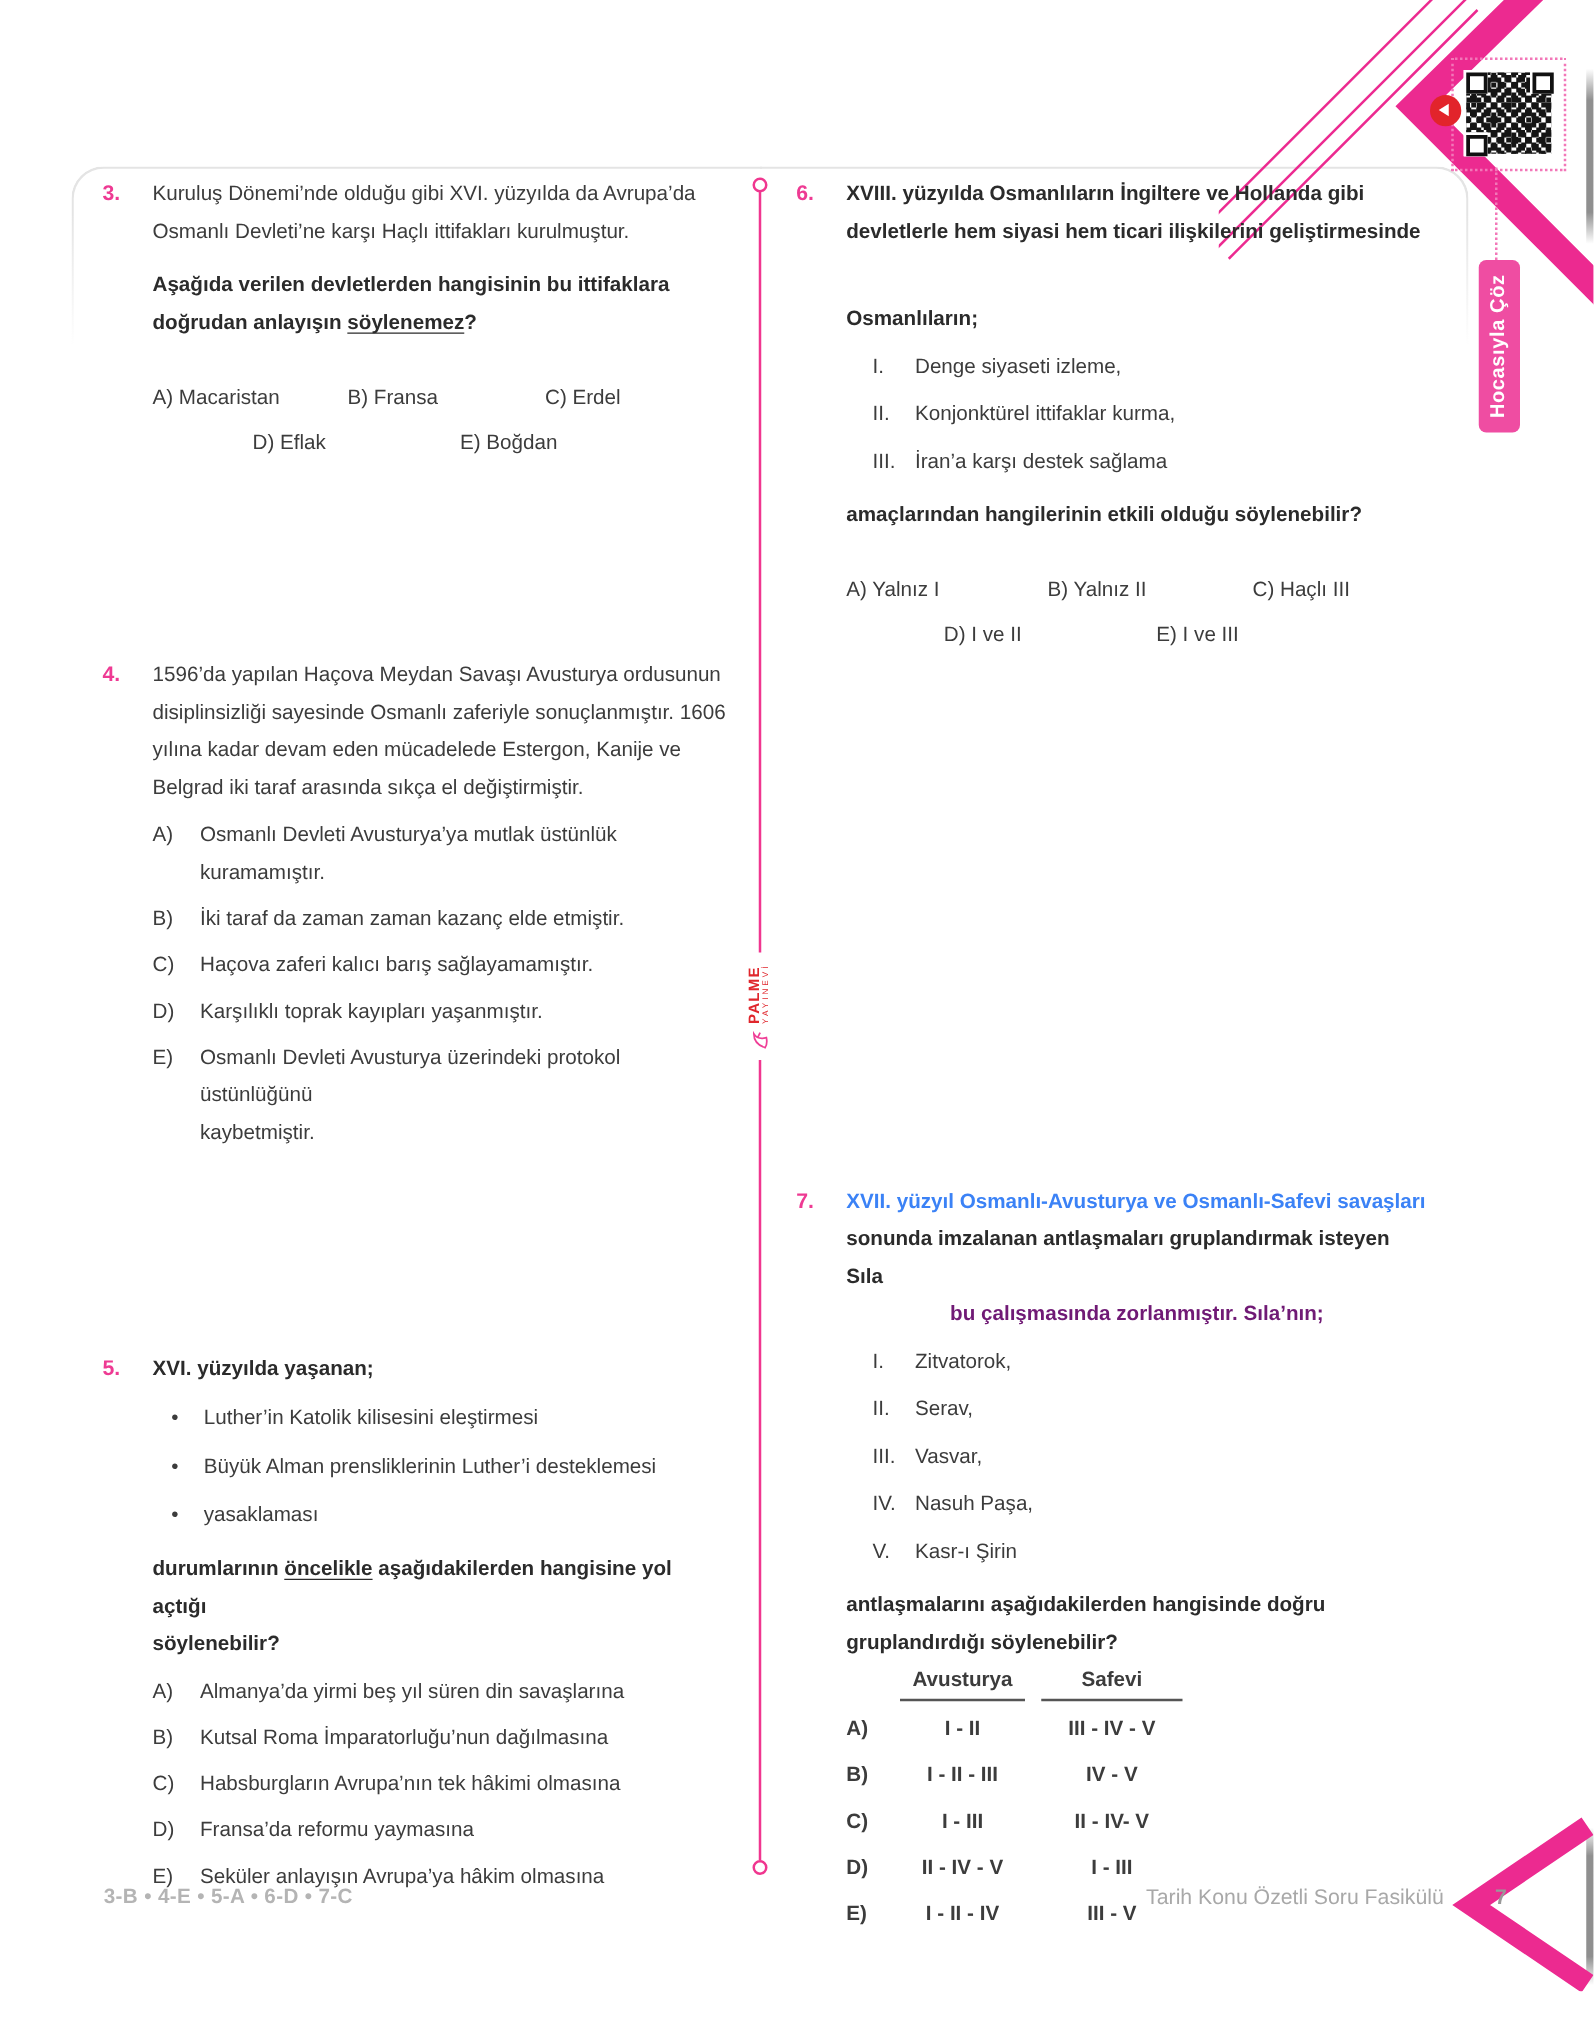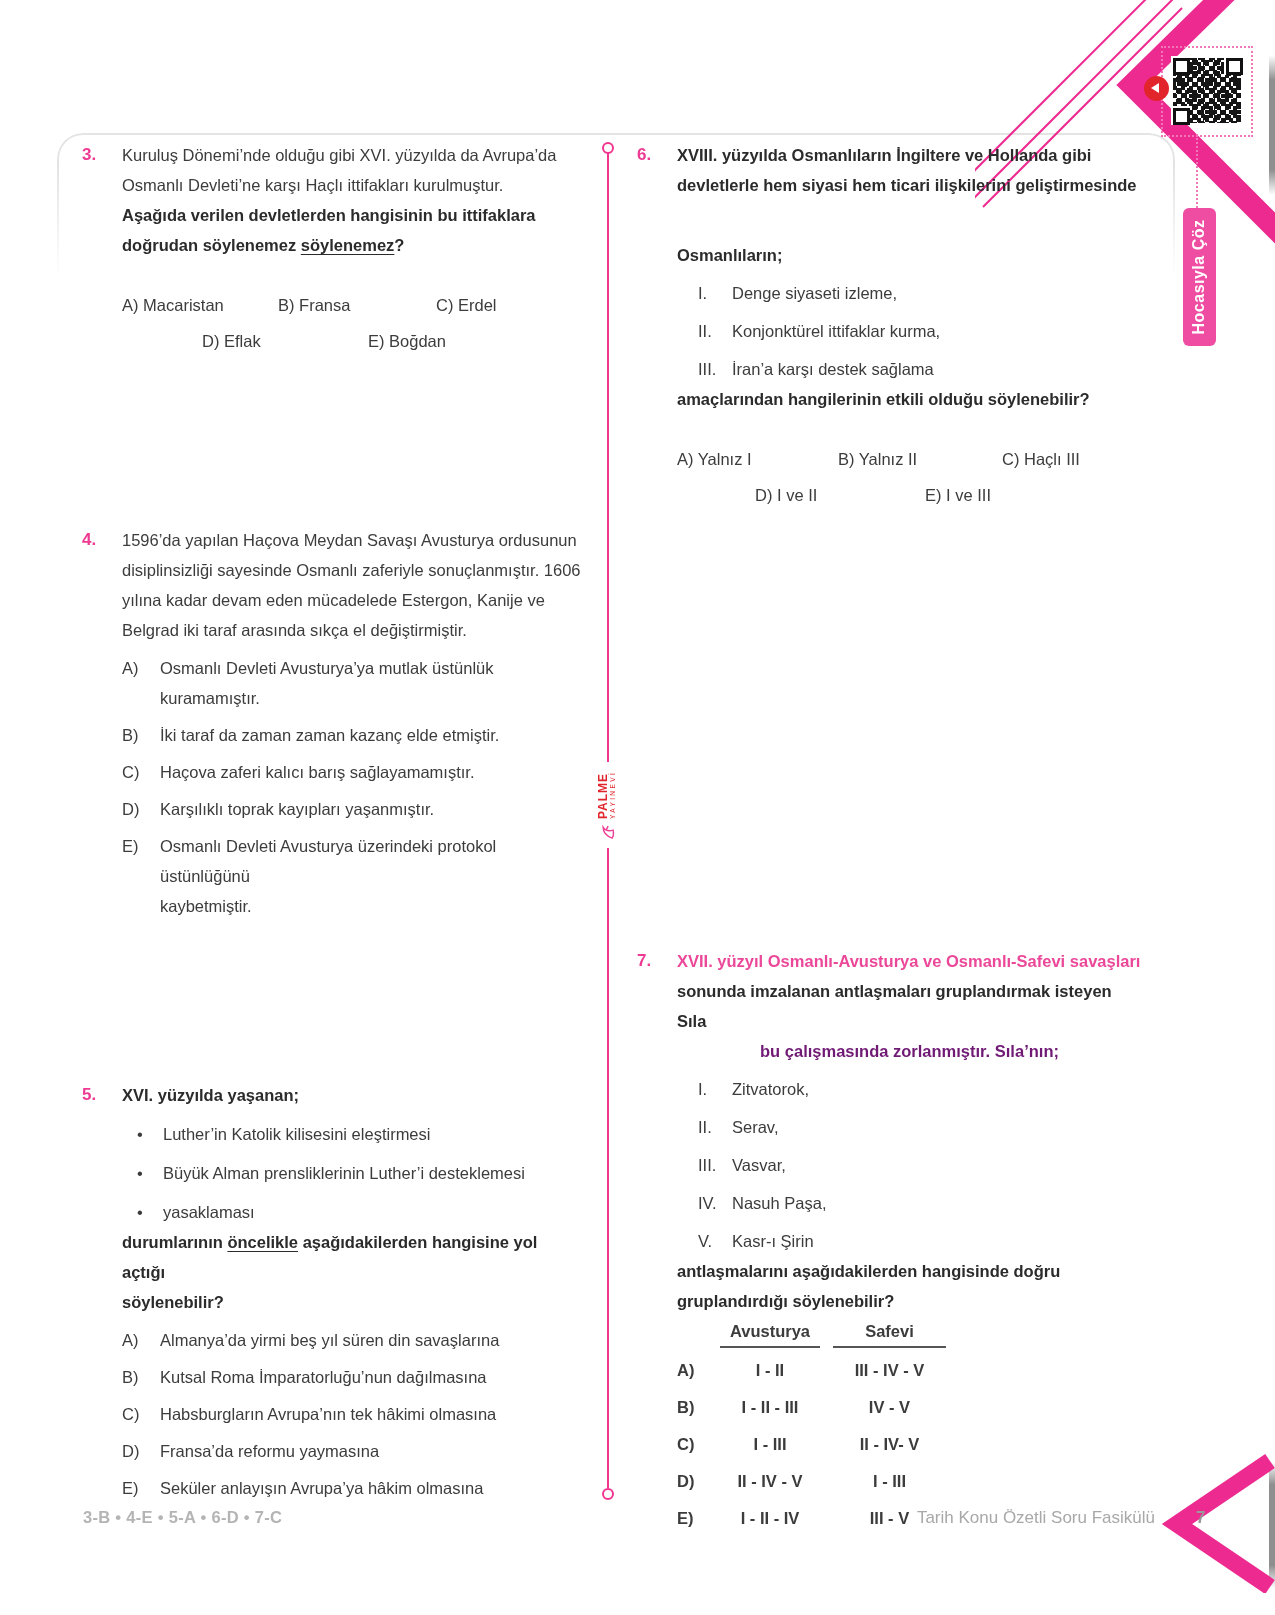--- a/index.html
+++ b/index.html
@@ -29,21 +29,21 @@
   .publisher .rot{transform:rotate(-90deg);display:flex;align-items:center;gap:5px;white-space:nowrap;}
   .pub-name{font-weight:bold;font-size:12px;letter-spacing:1px;color:#e0262c;line-height:11px;}
   .pub-sub{font-size:6.5px;letter-spacing:2.4px;color:#e0262c;line-height:8px;}
   
   .q{position:absolute;font-size:16.5px;line-height:30px;}
   .q-left{left:82px;width:500px;}
   .q-right{left:637px;width:505px;}
   .qbody{padding-left:40px;}
   .qnum{position:absolute;left:0;top:0;font-weight:bold;color:#ee3a93;font-size:17px;}
   .line{display:block;}
-  .stem{font-weight:bold;color:#2b2b2b;}
+  .stem{font-weight:bold;color:#2b2b2b;margin-top:13px;}
   .u{text-decoration:underline;text-underline-offset:3px;}
   .optrow{position:relative;margin-top:30px;height:66px;}
   .optrow span{position:absolute;white-space:nowrap;}
   .opts{margin-top:8px;}
   .opt{display:flex;margin-top:7px;}
   .opt .letter{width:38px;flex:none;}
   .opt .otext{flex:1;}
   .blist{margin-top:6px;}
   .bitem{display:flex;margin-top:9px;}
   .bdot{width:26px;margin-left:15px;flex:none;}
@@ -142,21 +142,21 @@
   <div class="divider-seg" style="top:848px;height:640px;"></div>
   <div class="div-circle" style="top:1488px;"></div>
 
   <div class="q q-left" style="top:140px;">
     <span class="qnum">3.</span>
     <div class="qbody">
       <span class="line">Kuruluş Dönemi’nde olduğu gibi XVI. yüzyılda da Avrupa’da</span>
       <span class="line">Osmanlı Devleti’ne karşı Haçlı ittifakları kurulmuştur.</span>
       <div class="stem">
         <span class="line">Aşağıda verilen devletlerden hangisinin bu ittifaklara</span>
-        <span class="line"><span>doğrudan söylenemez </span><span class="u">söylenemez</span><span>?</span></span>
+        <span class="line"><span>doğrudan anlayışın </span><span class="u">söylenemez</span><span>?</span></span>
       </div>
       <div class="optrow">
         <span style="left:0;top:0;">A) Macaristan</span>
         <span style="left:156px;top:0;text-align:center;">B) Fransa</span>
         <span style="left:314px;top:0;">C) Erdel</span>
         <span style="left:80px;top:36px;">D) Eflak</span>
         <span style="left:246px;top:36px;">E) Boğdan</span>
       </div>
     </div>
   </div>
@@ -272,21 +272,21 @@
         <span style="left:325px;top:0;">C) Haçlı III</span>
         <span style="left:78px;top:36px;">D) I ve II</span>
         <span style="left:248px;top:36px;">E) I ve III</span>
       </div>
     </div>
   </div>
 
   <div class="q q-right" style="top:946px;">
     <span class="qnum">7.</span>
     <div class="qbody">
-      <span class="line" style="font-weight:bold;color:#ec4899;">XVII. yüzyıl Osmanlı-Avusturya ve Osmanlı-Safevi savaşları</span>
+      <span class="line" style="font-weight:bold;color:#3b82f6;">XVII. yüzyıl Osmanlı-Avusturya ve Osmanlı-Safevi savaşları</span>
       <span class="line" style="font-weight:bold;color:#2b2b2b;">sonunda imzalanan antlaşmaları gruplandırmak isteyen Sıla</span>
       <span class="line" style="font-weight:bold;color:#701a75;text-align:center;">bu çalışmasında zorlanmıştır. Sıla’nın;</span>
       <div class="rlist">
         <div class="ritem">
           <span class="rnum">I.</span>
             <span>Zitvatorok,</span>
         </div>
         <div class="ritem">
           <span class="rnum">II.</span>
             <span>Serav,</span>

